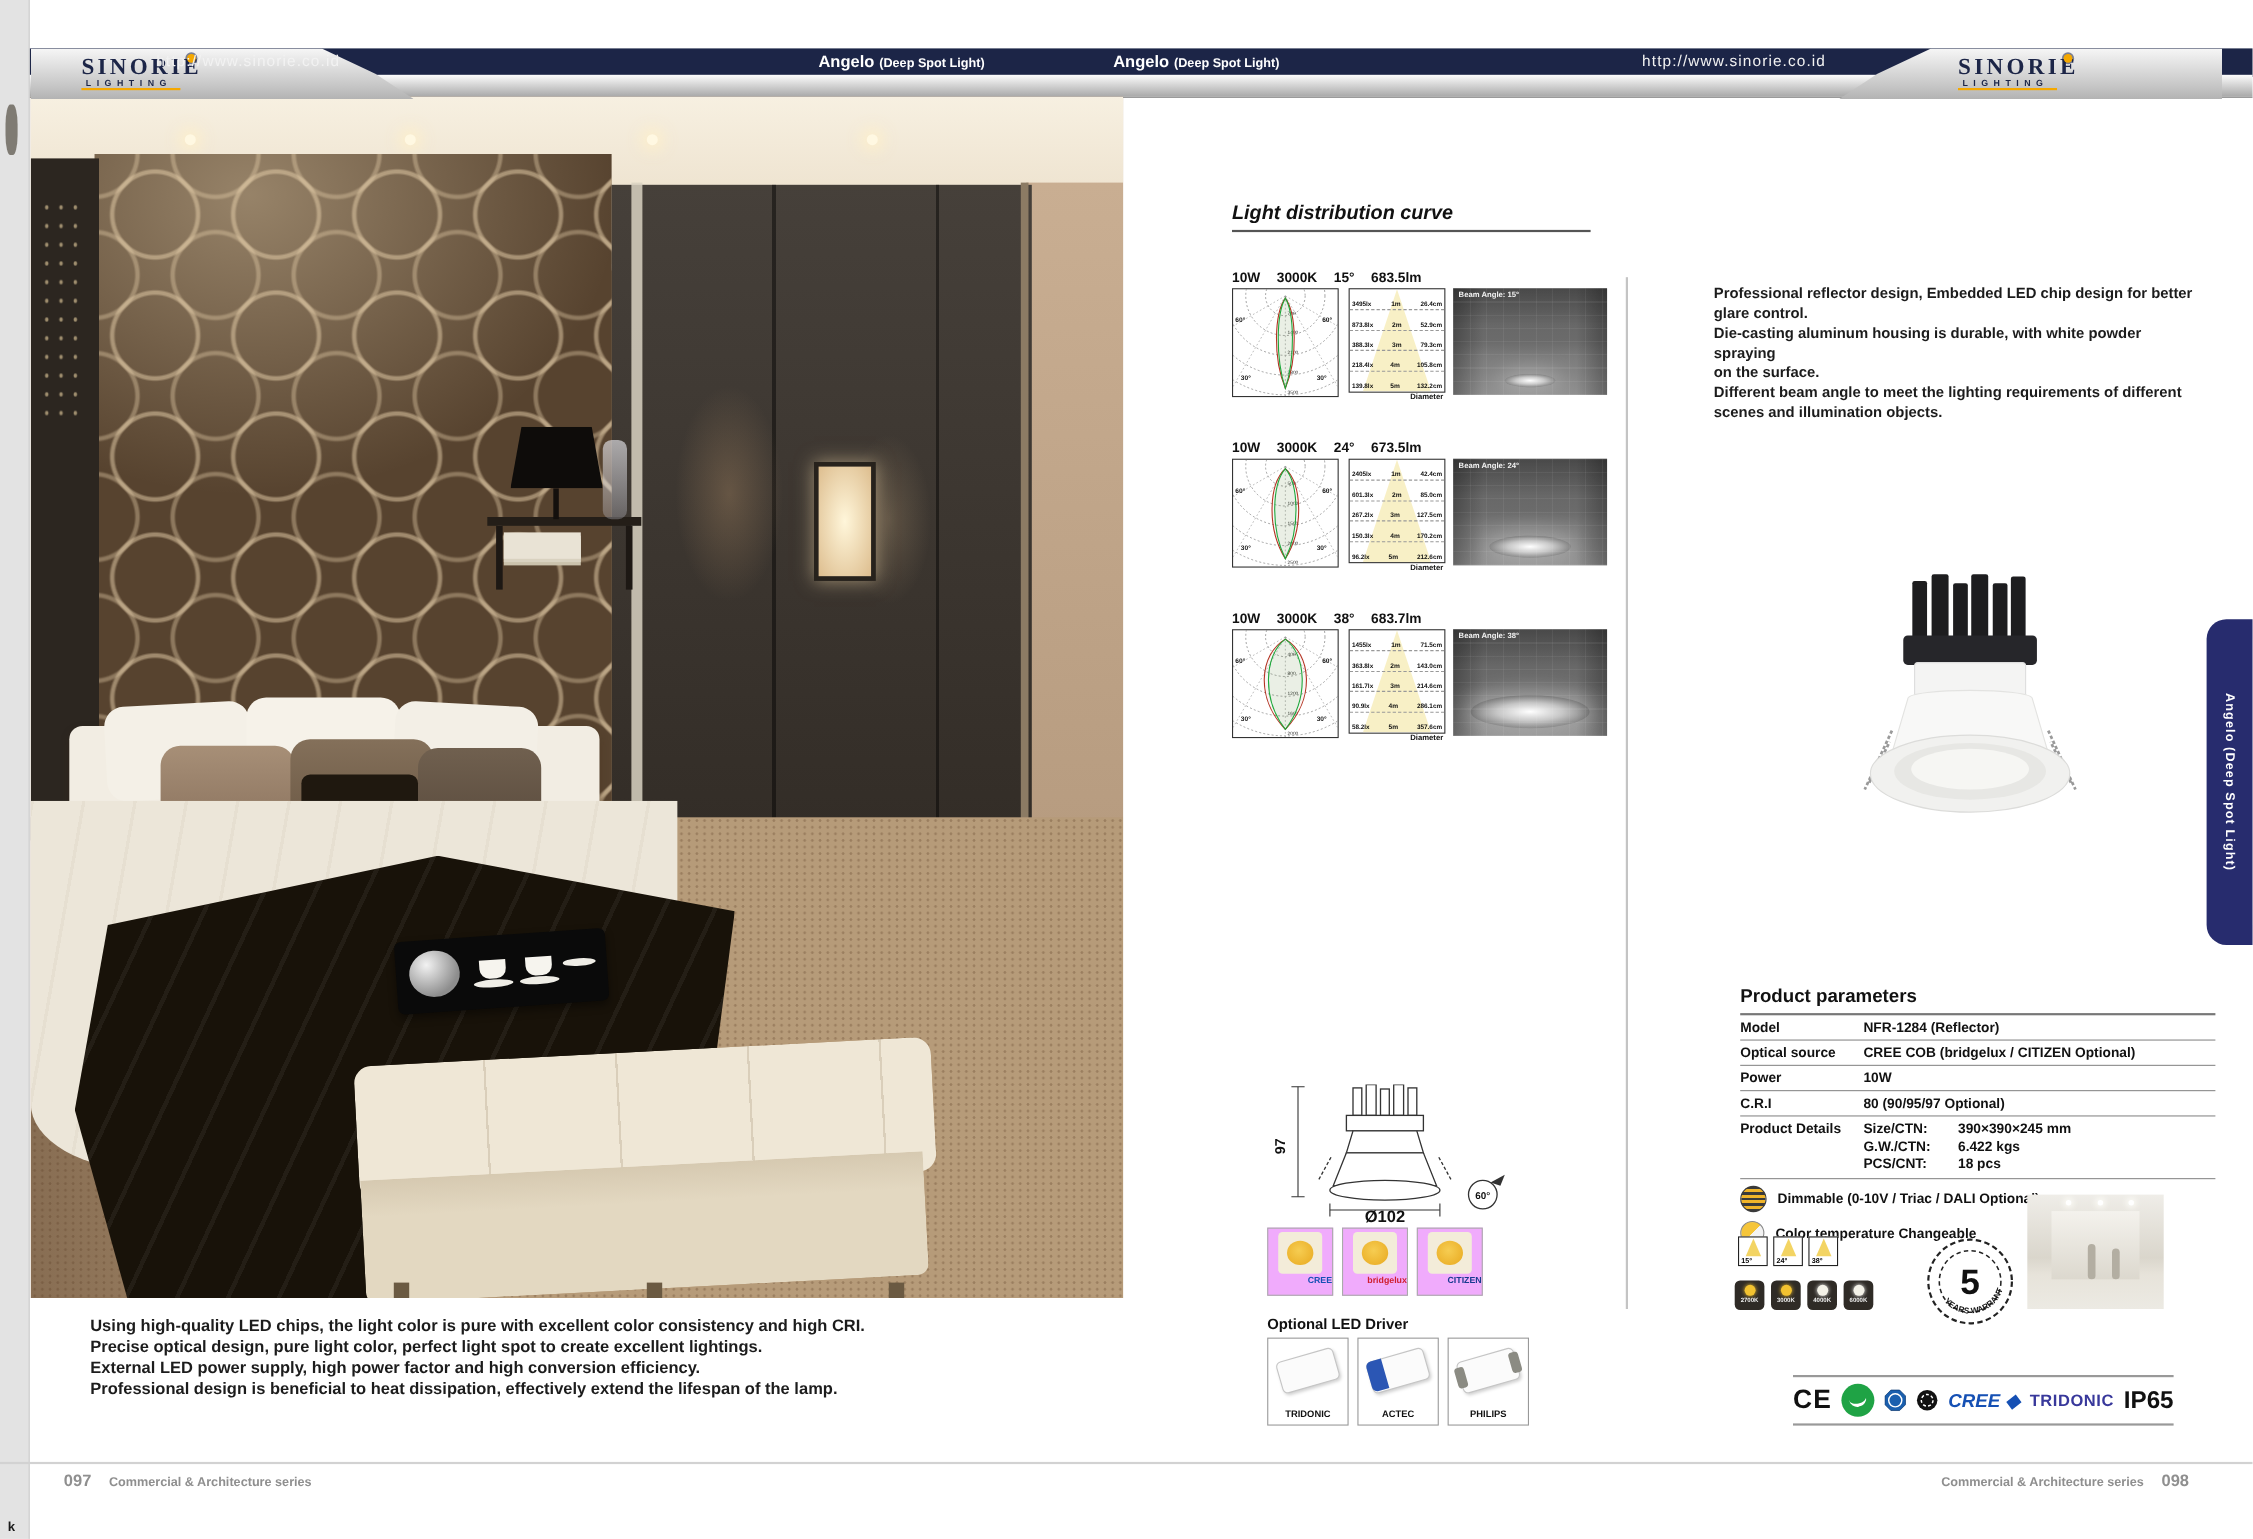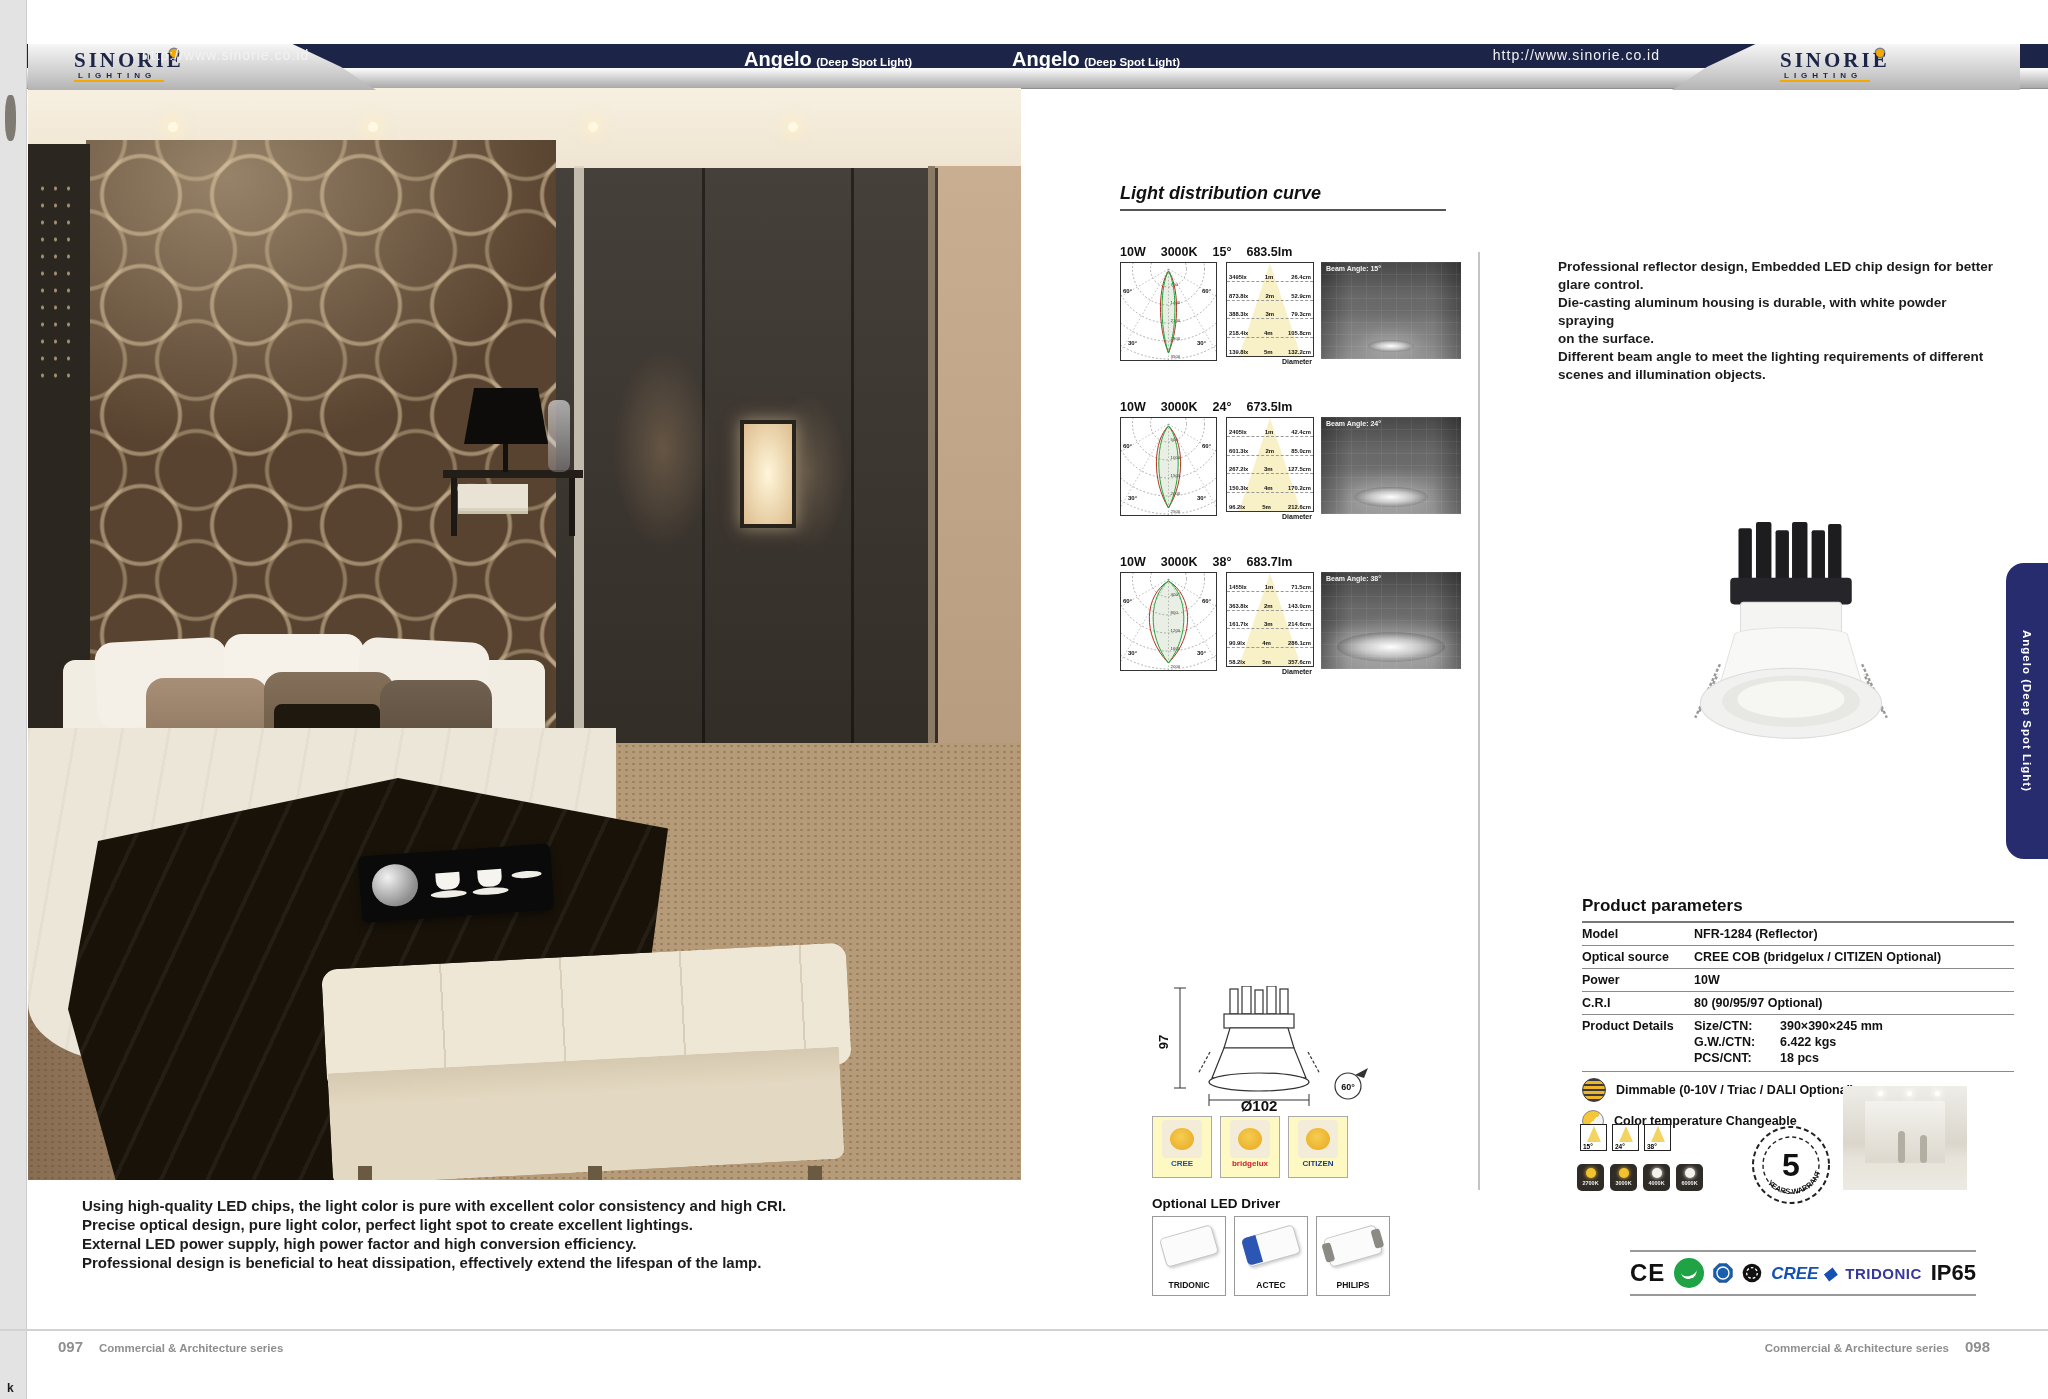--- a/index.html
+++ b/index.html
@@ -22,21 +22,21 @@
   .brand-dot{position:absolute;top:1px;left:96px;width:8px;height:8px;border-radius:50%;
     background:#f5a800;box-shadow:0 0 0 1.5px rgba(28,37,71,.55);}
   .brand-tag{display:block;margin-top:-2px;font-size:8px;font-weight:bold;letter-spacing:5px;
     color:#1c2547;border-bottom:2px solid #f5a800;width:86px;padding-left:4px;}
   .hdr-url{position:absolute;top:47px;font-size:14px;color:#f2f2f2;letter-spacing:1px;z-index:6;}
   .url-left{left:142px;}
   .url-right{left:1260px;width:400px;text-align:right;}
   .hdr-title{position:absolute;top:48px;color:#fff;z-index:6;white-space:nowrap;}
   .t1{left:744px;}
   .t2{left:1012px;}
-  .t-big{font-size:20px;font-weight:bold;}
+  .t-big{font-size:15px;font-weight:bold;}
   .t-small{font-size:11.5px;font-weight:bold;}
 
   
   .edge-strip{position:absolute;left:0;top:0;width:26px;height:100%;background:#e3e3e3;
     border-right:1px solid #cccccc;}
   .edge-smudge{position:absolute;left:5px;top:95px;width:11px;height:46px;background:#4a4438;
     border-radius:40%;opacity:.65;}
   .corner-mark{position:absolute;left:7px;bottom:4px;font-size:12px;font-weight:bold;color:#1a1a1a;}
 
   
@@ -154,21 +154,21 @@
     background-image:repeating-linear-gradient(0deg,rgba(255,255,255,.06) 0 1px,transparent 1px 12px),
                      repeating-linear-gradient(90deg,rgba(255,255,255,.06) 0 1px,transparent 1px 15px);}
   .room-cap{position:absolute;top:3px;left:5px;font-size:7px;font-weight:bold;color:#f2f2f2;z-index:2;}
   .glow{position:absolute;bottom:7px;left:50%;transform:translateX(-50%);border-radius:50%;z-index:1;
     background:radial-gradient(closest-side,#ffffff,rgba(255,255,255,.55) 55%,rgba(255,255,255,0));
     box-shadow:0 0 18px 6px rgba(255,255,255,.25);}
 
   
   .dimfig{position:absolute;left:1150px;top:986px;width:290px;height:126px;}
   .chips{position:absolute;left:1152px;top:1116px;display:flex;gap:8px;}
-  .chip-box{width:58px;height:60px;border:1px solid #aaa;background:#fef9c3;text-align:center;}
+  .chip-box{width:58px;height:60px;border:1px solid #aaa;background:#f0abfc;text-align:right;}
   .chip-img{width:40px;height:38px;margin:3px auto 1px;background:#f3ecd9;border-radius:4px;position:relative;}
   .chip-img::after{content:"";position:absolute;left:50%;top:50%;width:24px;height:22px;
     transform:translate(-50%,-50%);border-radius:50%;
     background:radial-gradient(circle at 45% 40%,#f6cd52,#e8a81e);}
   .chip-name{font-size:8px;font-weight:bold;}
   .drv-title{position:absolute;left:1152px;top:1196px;font-size:13.5px;font-weight:bold;color:#111;}
   .drivers{position:absolute;left:1152px;top:1216px;display:flex;gap:8px;}
   .drv-box{width:72px;height:78px;border:1px solid #999;background:#fff;position:relative;text-align:center;}
   .drv{width:52px;height:28px;border:1px solid #c5c5c5;background:#fbfbfb;border-radius:5px;
     margin:14px auto 0;transform:rotate(-16deg);position:relative;

